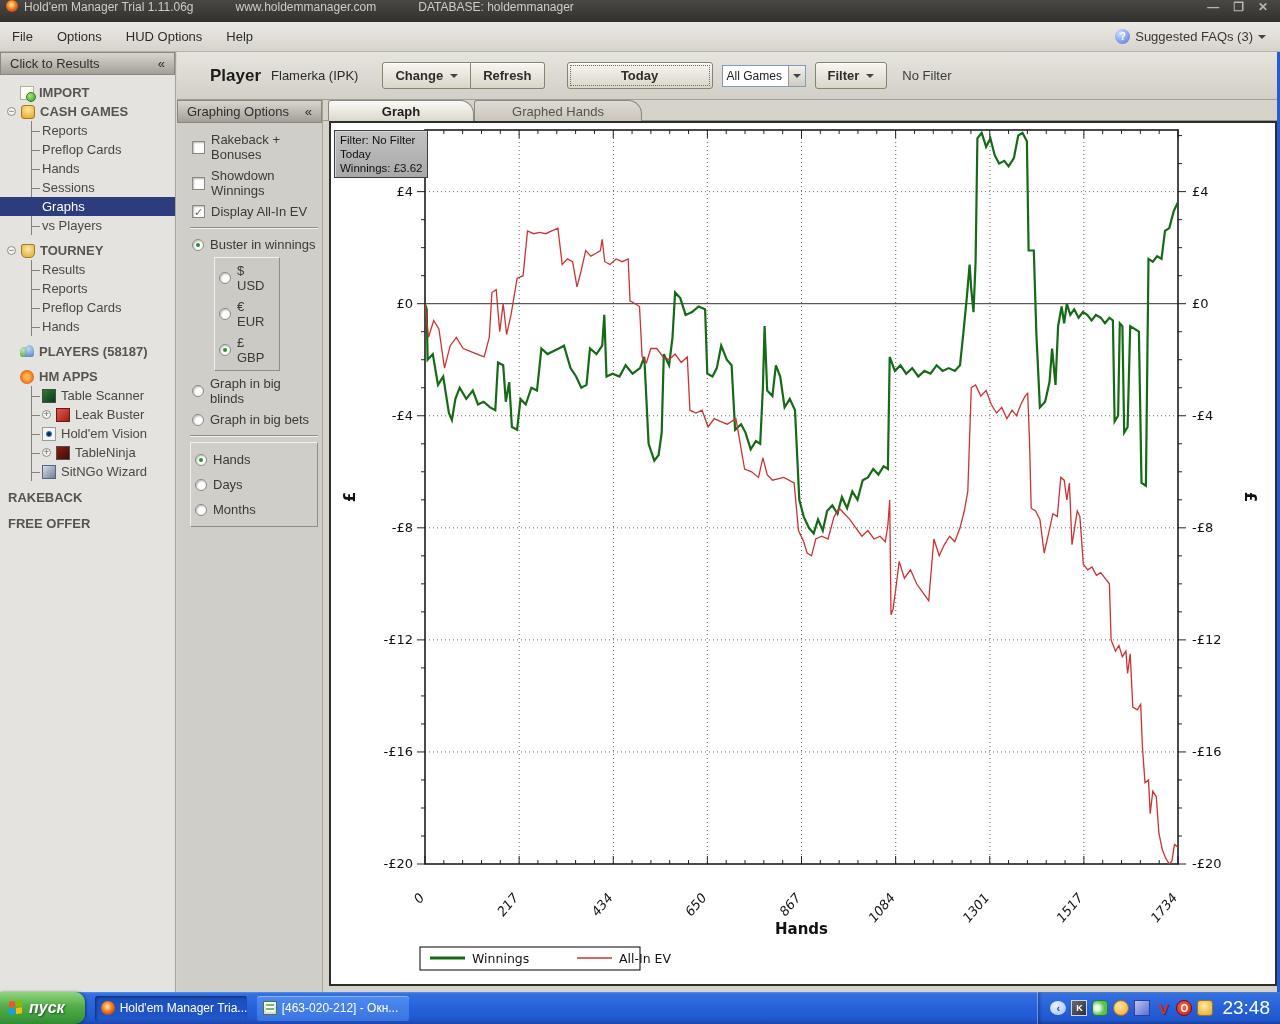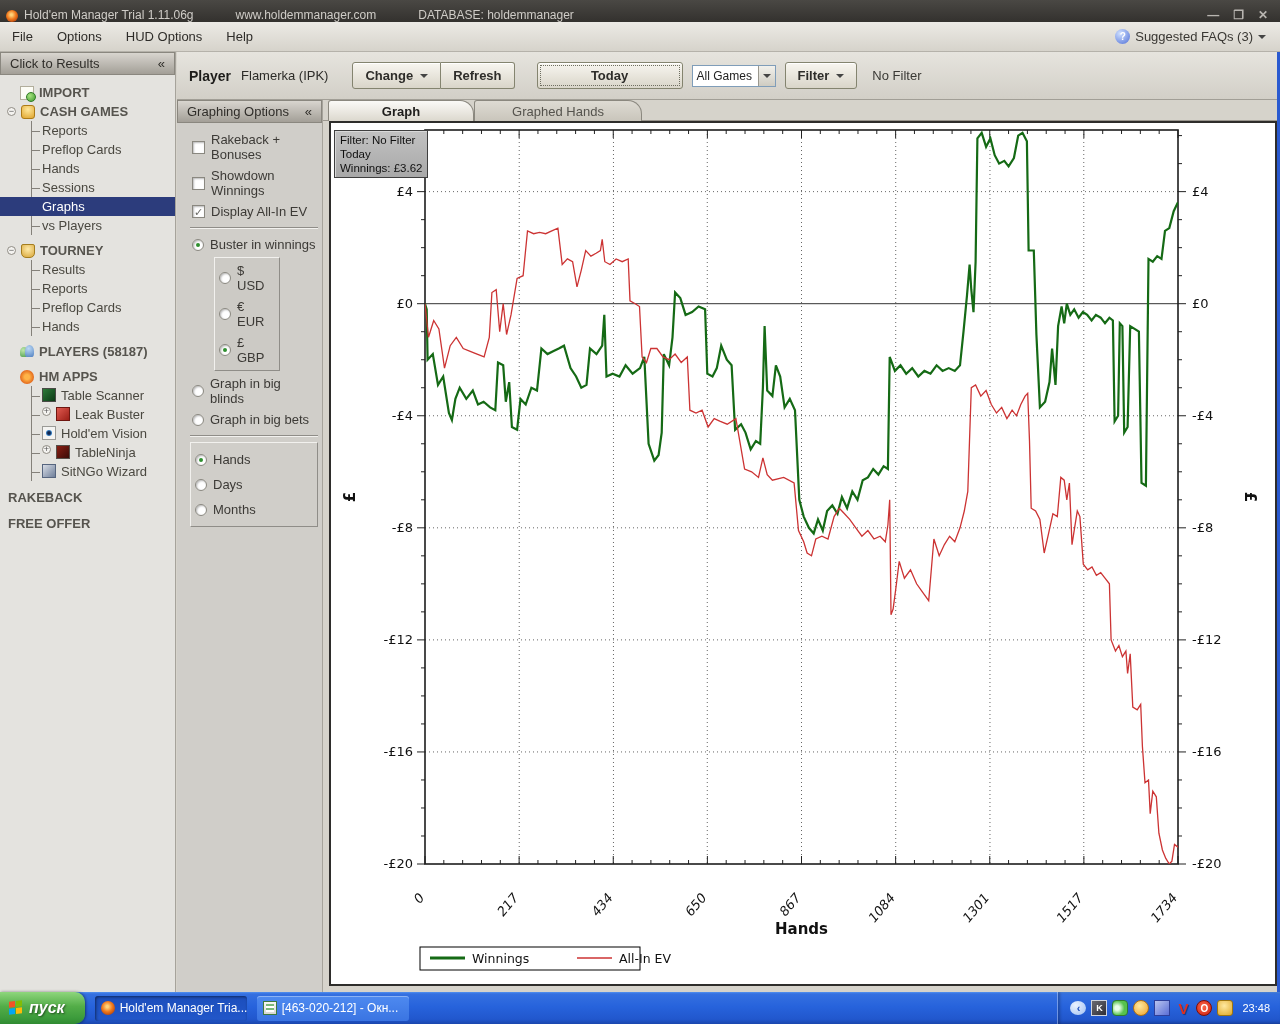--- a/index.html
+++ b/index.html
@@ -2,21 +2,21 @@
 <html><head>
 <meta charset="utf-8">
 <style>
   * { margin:0; padding:0; box-sizing:border-box; }
   html,body { width:1280px; height:1024px; overflow:hidden; }
   body { font-family:"Liberation Sans", sans-serif; background:#d6d3cb; }
   #app { position:relative; width:1280px; height:1024px; }
 
   
   .titlebar { position:absolute; left:0; top:0; width:1280px; height:22px;
-    background:linear-gradient(#4a4844,#33312e); color:#cfccc7; display:flex; align-items:flex-end;
+    background:linear-gradient(#4a4844,#33312e); color:#cfccc7; display:flex; align-items:flex-start;
     font-size:12px; }
   .app-logo { width:12px; height:12px; margin:0 6px 0 6px; border-radius:50%;
     background:radial-gradient(circle at 45% 40%, #ffd27a 10%, #f07a1e 45%, #b5420c 80%); }
   .titlebar .t { margin-right:42px; white-space:nowrap; }
   .winbtns { margin-left:auto; display:flex; align-items:center; gap:14px; padding-right:12px; color:#b8b5b0; font-size:12px; font-weight:bold; }
   .winbtns span { cursor:default; }
 
   
   .menubar { position:absolute; left:0; top:22px; width:1280px; height:30px;
     background:linear-gradient(#eceae5,#d6d3cb); border-bottom:1px solid #b5b2aa;
@@ -34,21 +34,21 @@
   .panel-header .chev { font-size:13px; color:#2f2d29; }
   .tree { padding-top:8px; }
   .tree-root { display:flex; align-items:center; gap:5px; padding:2px 0 2px 7px; font-weight:bold; font-size:13px; color:#56544e; }
   .tree-root.noexp { padding-left:20px; }
   .tree-root.plain { padding-left:8px; margin-top:7px; }
   .tree-root.gap { margin-top:6px; }
   .exp { width:9px; height:9px; min-width:9px; border:1px solid #8f8c84; border-radius:50%; background:#f4f3f0;
     font-size:9px; line-height:7px; text-align:center; color:#555; font-weight:normal; }
   .icon14 { width:14px; height:14px; min-width:14px; display:inline-block; position:relative; }
   .tree-children { margin-left:31px; border-left:1px solid #84817a; }
-  .tree-child { display:flex; align-items:flex-start; gap:5px; position:relative; padding:2px 0 2px 10px; font-size:13px; color:#4a4840; }
+  .tree-child { display:flex; align-items:center; gap:5px; position:relative; padding:2px 0 2px 10px; font-size:13px; color:#4a4840; }
   .tree-child::before { content:""; position:absolute; left:0; top:50%; width:8px; height:1px; background:#84817a; }
   .tree-child.selected { background:#2c3c7c; color:#fff; margin-left:-32px; padding-left:42px; }
   .tree-child.selected::before { display:none; }
 
   
   .import-icon { background:linear-gradient(135deg,#fdfdf6 55%,#e6e2d0); border:1px solid #b2ae9c; }
   .import-icon::after { content:""; position:absolute; right:-3px; bottom:-3px; width:8px; height:8px; border-radius:50%;
     background:radial-gradient(circle at 35% 35%,#a8e47f,#3f9b2f); border:1px solid #2f7a23; }
   .coins-icon { background:radial-gradient(circle at 50% 30%,#ffe79a,#dfa52d); border:1px solid #ad7b17; border-radius:3px; }
   .trophy-icon { background:radial-gradient(circle at 50% 35%,#ffeaa8,#d8a639); border:1px solid #a47d1f; border-radius:2px 2px 5px 5px; }
@@ -62,21 +62,21 @@
   .leak-buster-icon { background:linear-gradient(135deg,#e05a50,#9c1f17); border:1px solid #6e1610; }
   .holdem-vision-icon { background:#f4f4f2; border:1px solid #9a9a96; }
   .holdem-vision-icon::after { content:""; position:absolute; left:3px; top:3px; width:6px; height:6px; border-radius:50%;
     background:radial-gradient(circle,#10264f 30%,#3f8fd6 70%); }
   .tableninja-icon { background:linear-gradient(135deg,#8a1f14,#3a0d08); border:1px solid #55504a; }
   .sitngo-wizard-icon { background:linear-gradient(135deg,#d8dde6,#6f7f9a); border:1px solid #56657f; }
 
   
   .playerbar { position:absolute; left:177px; top:52px; width:1103px; height:48px;
     background:linear-gradient(#e6e4de,#d2cfc7); border-bottom:1px solid #a19e96; display:flex; align-items:center; }
-  .pb-label { font-weight:bold; font-size:14px; color:#1d1c1a; margin-left:12px; }
+  .pb-label { font-weight:bold; font-size:17px; color:#1d1c1a; margin-left:33px; }
   .pb-name { font-size:13px; color:#2c2b28; margin-left:10px; }
   .xp-btn { height:27px; padding:0 12px; background:linear-gradient(#f8f6f0,#d9d5c9); border:1px solid #84846f;
     border-radius:3px; font-weight:bold; font-size:13px; color:#2e2d2a; display:inline-flex; align-items:center; gap:7px;
     box-shadow:inset 0 1px 0 #fff; }
   .btn-change { margin-left:24px; border-radius:3px 0 0 3px; }
   .btn-refresh { border-left:none; border-radius:0 3px 3px 0; }
   .btn-today { margin-left:22px; width:146px; justify-content:center; outline:1px dotted #6e6e60; outline-offset:-4px; }
   .combo { margin-left:9px; width:84px; height:22px; background:#fff; border:1px solid #7f9db9; display:flex; align-items:center; font-size:12px; color:#222; }
   .combo .txt { flex:1; padding-left:4px; }
   .combo .dd { width:17px; height:100%; background:linear-gradient(#f2f1ec,#cfccc2); border-left:1px solid #9a978d; display:flex; align-items:center; justify-content:center; }
@@ -134,21 +134,21 @@
   .tray-ico { width:16px; height:16px; min-width:16px; display:flex; align-items:center; justify-content:center;
     font-size:11px; font-weight:bold; color:#fff; }
   .tray-collapse-icon { width:14px; height:14px; border-radius:50%; background:radial-gradient(circle at 35% 30%,#eaf2ff,#9fc0f2); color:#1d4fbe; font-size:11px; }
   .tray-kmp-icon { background:linear-gradient(135deg,#6a6a72,#2e2e36); border:1px solid #cfd4dd; font-size:9px; }
   .tray-glasses-icon { border-radius:4px; background:radial-gradient(circle at 30% 50%,#eaffea 18%,#57c24e 60%); border:1px solid #2f7a2f; }
   .tray-qip-icon { border-radius:50%; background:radial-gradient(circle at 40% 35%,#ffe9a0,#f0a029); border:1px solid #b06f12; }
   .tray-network-icon { background:linear-gradient(135deg,#b9c4ef,#5b6ed6); border:1px solid #2e3f9a; }
   .tray-v-icon { color:#e03020; font-size:15px; text-shadow:1px 1px 1px rgba(0,0,0,.4); }
   .tray-opera-icon { border-radius:50%; background:radial-gradient(circle at 45% 40%,#ff6a4a,#c61a10); border:1px solid #7c0e08; font-size:10px; }
   .tray-key-icon { border-radius:3px; background:radial-gradient(circle at 45% 35%,#ffe9a0,#e0a82a); border:1px solid #9c7410; }
-  .tray-clock { color:#fff; font-size:11px; margin-left:4px; }
+  .tray-clock { color:#fff; font-size:19px; margin-left:4px; }
 </style>
 </head>
 <body>
 
 <div id="app">
 
   <div class="titlebar">
     <span class="app-logo"></span>
     <span class="t">Hold'em Manager Trial 1.11.06g</span>
     <span class="t">www.holdemmanager.com</span>

